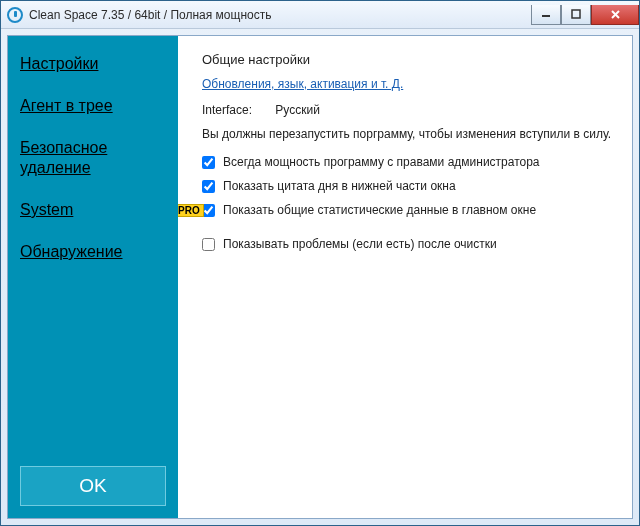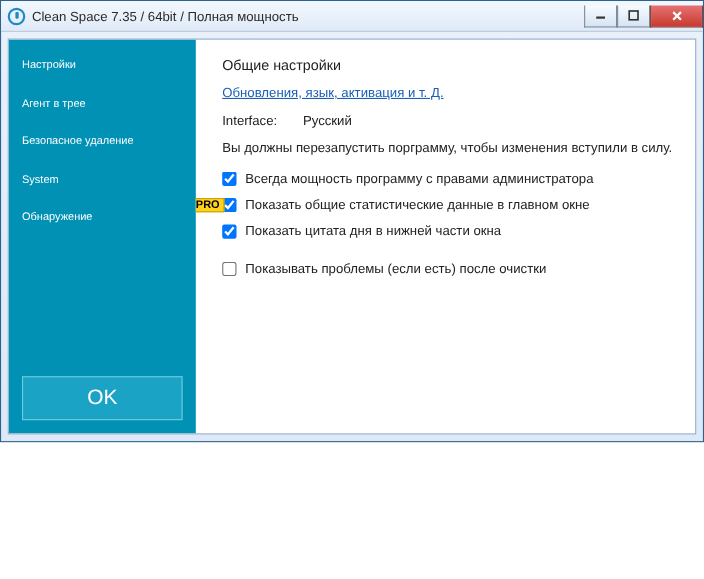--- a/index.html
+++ b/index.html
@@ -1,34 +1,34 @@
 <!DOCTYPE html>
 <html><head>
 <meta charset="utf-8">
 <style>
   * { box-sizing: border-box; margin: 0; padding: 0; }
   body { width: 640px; height: 526px; font-family: "Segoe UI", Tahoma, sans-serif; font-size: 12px; background: #fff; overflow: hidden; }
 
-  .window { width: 640px; height: 402px; border: 1px solid #2c628b; background: linear-gradient(#e9f1fa, #dde9f7); display: flex; flex-direction: column; }
+  .window { width: 640px; height: 526px; border: 1px solid #2c628b; background: linear-gradient(#e9f1fa, #dde9f7); display: flex; flex-direction: column; }
 
   .titlebar { height: 28px; display: flex; align-items: center; padding: 0 0 0 6px; background: linear-gradient(#f3f8fe, #dfeaf7); border-bottom: 1px solid #b9c9db; }
   .titlebar .app-icon { width: 16px; height: 16px; border-radius: 50%; border: 2px solid #1e8ac8; position: relative; margin-right: 6px; }
   .titlebar .app-icon::after { content: ""; position: absolute; top: 2px; left: 5px; width: 3px; height: 6px; background: #1e8ac8; border-radius: 1px; }
   .titlebar .title { color: #2b2b2b; font-size: 12px; flex: 0 0 auto; }
   .titlebar .spacer { flex: 1; }
   .win-buttons { display: flex; }
   .win-btn { width: 30px; height: 20px; margin-left: 0; display: flex; align-items: center; justify-content: center; border: 1px solid #7a8a9a; border-top: none; background: linear-gradient(#f8fbff,#d6e4f3); }
   .win-btn.close { background: linear-gradient(#e57373,#c83a2e); border-color:#8e2a22; width: 48px; }
   .win-btn svg { display:block; }
 
   .client { flex: 1; margin: 6px; background: #fff; border: 1px solid #8aa8c8; display: flex; overflow: hidden; }
 
   .sidebar { width: 170px; background: #0091b5; display: flex; flex-direction: column; justify-content: space-between; }
   .side-nav { padding: 18px 12px; display: flex; flex-direction: column; gap: 22px; }
-  .side-link { color: #ffffff; font-size: 10px; line-height: 1.25; cursor: pointer; }
+  .side-link { color: #000000; text-decoration: underline; font-size: 16px; line-height: 1.25; cursor: pointer; }
   .side-bottom { padding: 12px; }
   .ok-btn { width: 100%; height: 40px; background: #1aa3c4; border: 1px solid #6fcbe0; color: #fff; font-size: 19px; cursor: pointer; }
 
   .main { flex: 1; padding: 16px 14px 16px 24px; overflow: hidden; color: #222; }
   .main h1 { font-size: 13px; font-weight: normal; margin-bottom: 10px; }
   .link { color: #1a5fb4; text-decoration: underline; cursor: pointer; }
   .row { margin: 4px 0 12px; }
   .iface-row { margin: 8px 0 10px; }
   .iface-row .lbl { display:inline-block; min-width: 70px; }
   .notice { margin: 6px 0 14px; }
@@ -102,28 +102,28 @@
       <div class="notice">Вы должны перезапустить порграмму, чтобы изменения вступили в силу.</div>
 
       <div class="checks">
 
         <label class="check">
           <input type="checkbox" checked="" style="">
           <span class="lbl">Всегда мощность программу с правами администратора</span>
         </label>
 
         <label class="check">
+          <input type="checkbox" checked="" style="">
+          <span class="lbl">Показать цитата дня в нижней части окна</span>
+        </label>
+
+        <label class="check">
           <span class="pro-badge">PRO</span>
           <input type="checkbox" checked="" style="">
           <span class="lbl">Показать общие статистические данные в главном окне</span>
-        </label>
-
-        <label class="check">
-          <input type="checkbox" checked="" style="">
-          <span class="lbl">Показать цитата дня в нижней части окна</span>
         </label>
 
 
         <label class="check" style="margin-top:10px">
           <input type="checkbox" style="">
           <span class="lbl">Показывать проблемы (если есть) после очистки</span>
         </label>
 
       </div>
     </div>

